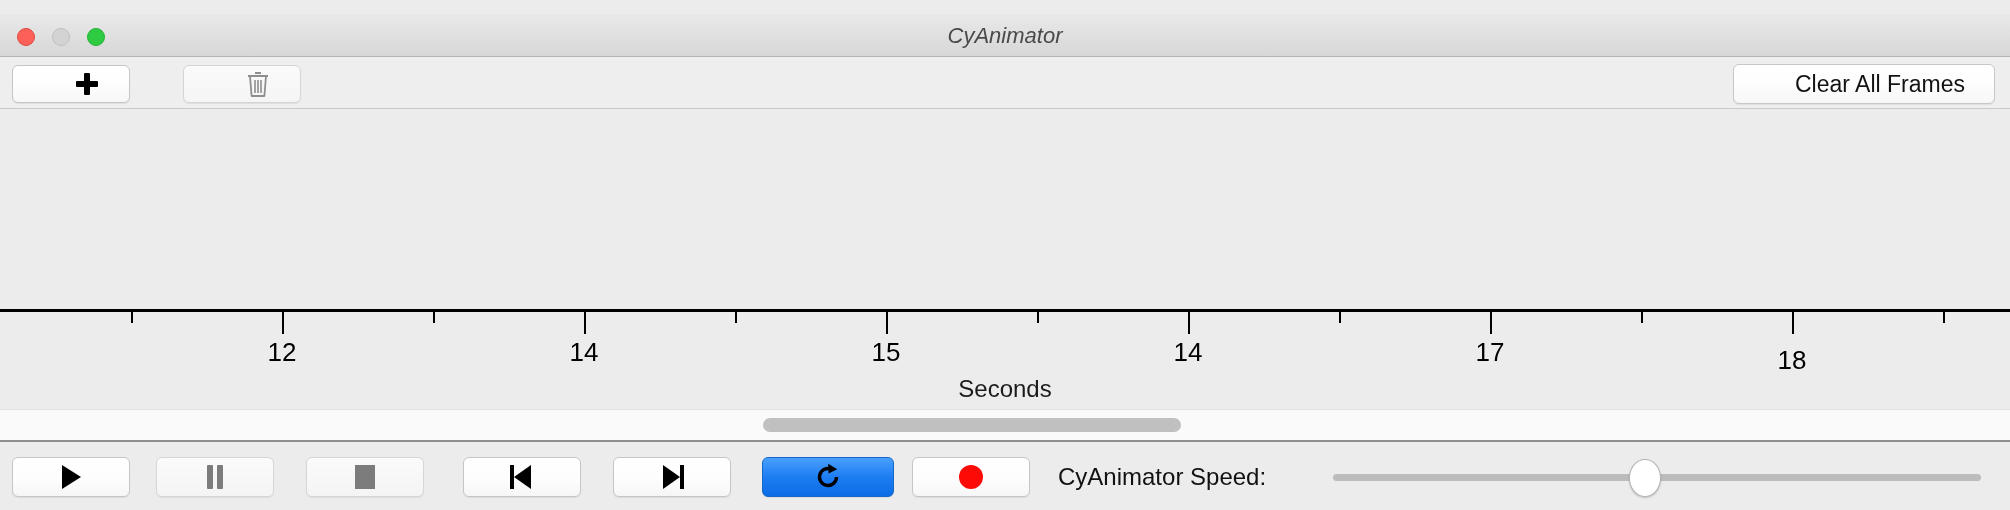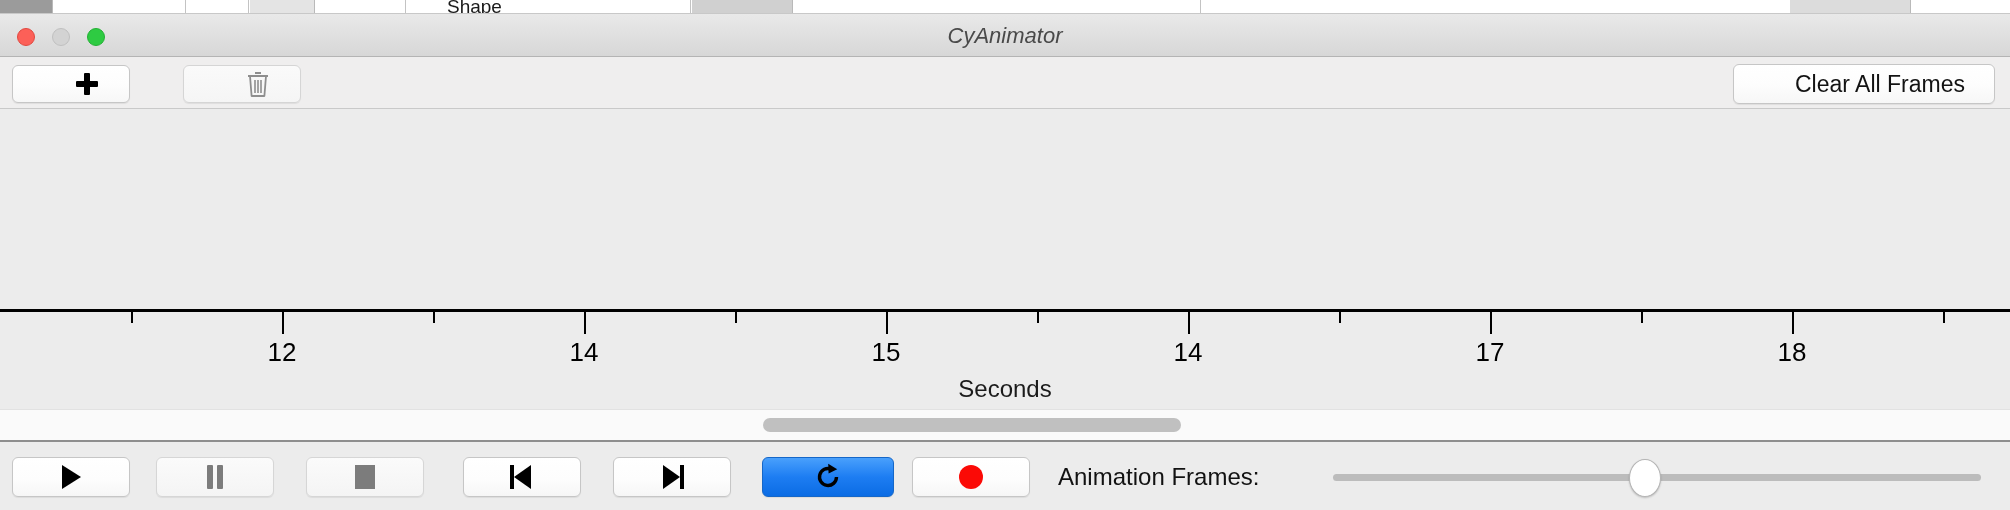--- a/index.html
+++ b/index.html
@@ -302,33 +302,20 @@
     border-radius: 50%;
     box-shadow: 0 1px 2px rgba(0,0,0,0.2);
     cursor: default;
   }
 </style>
 </head>
 <body>
 
 <div id="app">
 
-  <div class="bg-strip">
-    <div class="bg-tab" style="left:0px;width:52px;background:#9b9b9b;"></div>
-    <div class="bg-vline" style="left:185px;"></div>
-    <div class="bg-vline" style="left:248px;"></div>
-    <div class="bg-tab" style="left:250px;width:64px;background:#e4e4e4;"></div>
-    <div class="bg-vline" style="left:405px;"></div>
-    <div class="bg-vline" style="left:690px;"></div>
-    <div class="bg-tab" style="left:692px;width:100px;background:#d0d0d0;"></div>
-    <div class="bg-vline" style="left:1200px;"></div>
-    <div class="bg-tab" style="left:1790px;width:120px;background:#dcdcdc;"></div>
-    <div class="bg-label" style="left:447px;">Shape</div>
-    <div class="bg-rule"></div>
-  </div>
 
   <div class="titlebar">
     <div class="traffic close"></div>
     <div class="traffic min"></div>
     <div class="traffic max"></div>
     <div class="win-title">CyAnimator</div>
   </div>
 
   <div class="toolbar">
     <div class="btn btn-add">
@@ -363,21 +350,21 @@
       <div class="tlabel" style="left: 282px;">12</div>
       <div class="tick major" style="left: 584px;"></div>
       <div class="tlabel" style="left: 584px;">14</div>
       <div class="tick major" style="left: 886px;"></div>
       <div class="tlabel" style="left: 886px;">15</div>
       <div class="tick major" style="left: 1188px;"></div>
       <div class="tlabel" style="left: 1188px;">14</div>
       <div class="tick major" style="left: 1490px;"></div>
       <div class="tlabel" style="left: 1490px;">17</div>
       <div class="tick major" style="left: 1792px;"></div>
-      <div class="tlabel" style="left: 1792px;">18</div>
+      <div class="tlabel" style="left: 1792px; margin-top: 8px;">18</div>
       <div class="axis-name">Seconds</div>
   </div>
 
   <div class="hscroll">
     <div class="thumb" style="left: 763px; width: 418px;"></div>
   </div>
 
   <div class="bottombar">
     <div class="pbtn" style="left:12px;width:118px;">
       <span class="ico-play"></span>
@@ -397,21 +384,21 @@
     <div class="pbtn on" style="left:762px;width:132px;">
       <svg width="28" height="28" viewBox="0 0 28 28">
         <path d="M22.5 14 a8.5 8.5 0 1 1 -5.2 -7.85" fill="none" stroke="#000" stroke-width="3.4" stroke-linecap="butt"></path>
         <path d="M14.2 0.8 L23.2 6.2 L14.6 10.6 Z" fill="#000"></path>
       </svg>
     </div>
     <div class="pbtn" style="left:912px;width:118px;">
       <span class="ico-record"></span>
     </div>
 
-    <div class="speed-label">Animation Frames:</div>
+    <div class="speed-label">CyAnimator Speed:</div>
 
     <div class="slider">
       <div class="track"></div>
       <div class="thumb" style="left: 48%;"></div>
     </div>
   </div>
 
 </div>
 
 </body></html>

